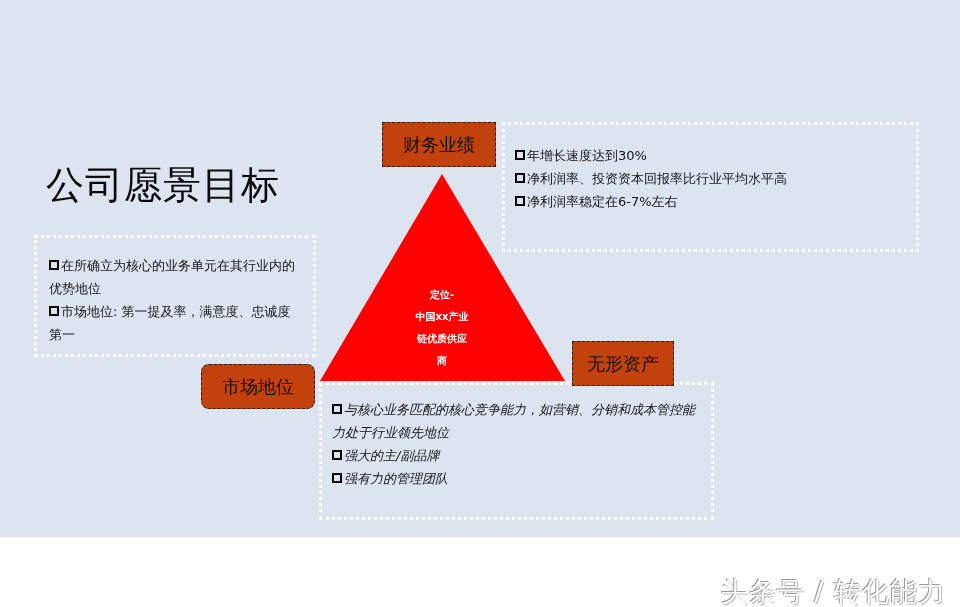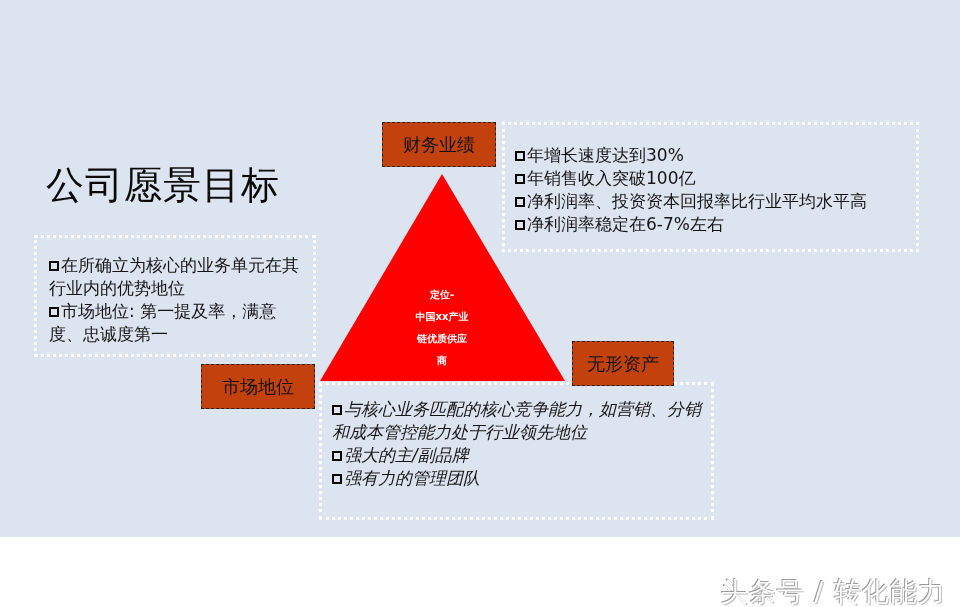--- a/index.html
+++ b/index.html
@@ -1,21 +1,21 @@
 <!DOCTYPE html>
 <html><head>
   <meta charset="utf-8">
   <style>
     html, body { margin: 0; padding: 0; }
     body { width: 960px; height: 607px; background: #ffffff; position: relative; overflow: hidden;
            font-family: "DejaVu Sans", "Liberation Sans", sans-serif; color: #111; }
     .slide { position: absolute; left: 0; top: 0; width: 960px; height: 537px; background: #dce4f0; }
     .title { position: absolute; left: 46px; top: 160px; font-size: 38px; color: #0a0a0a; letter-spacing: 1px; white-space: nowrap; }
     .dbox { position: absolute; border: 3px dotted #ffffff; box-sizing: border-box; }
-    .dbox .txt { font-size: 17px; line-height: 23px; color: #151515; }
+    .dbox .txt { font-size: 13px; line-height: 23px; color: #151515; }
     .bullet { display: inline-block; width: 10px; height: 10px; border: 2.5px solid #000; box-sizing: border-box; margin-right: 2px; vertical-align: 0px; }
     .label { position: absolute; background: #c2410c; border: 1px dashed #222; box-sizing: border-box;
              font-size: 18px; display: flex; align-items: center; justify-content: center; color: #111; }
     .tri { position: absolute; left: 320px; top: 174px; }
     .tri-text { position: absolute; left: 380px; top: 284px; width: 124px; text-align: center; color: #fff;
                 font-weight: bold; font-size: 10px; line-height: 22px; }
     .watermark { position: absolute; right: 14px; top: 574px; font-size: 27px; color: #ffffff;
                  text-shadow: -1px -1px 0 #9a9a9a, 1px 1px 0 #bdbdbd; letter-spacing: 1px; white-space: nowrap; }
   </style>
 </head>
@@ -24,21 +24,20 @@
 <div class="slide">
   <div class="title">公司愿景目标</div>
 
   <div class="dbox" style="left:34px; top:235px; width:282px; height:122px; padding:16px 10px 0 12px;">
     <div class="txt"><span class="bullet"></span><span>在所确立为核心的业务单元在其行业内的优势地位</span></div>
     <div class="txt"><span class="bullet"></span><span>市场地位: 第一提及率，满意度、忠诚度第一</span></div>
   </div>
 
   <div class="dbox" style="left:502px; top:122px; width:417px; height:130px; padding:19px 8px 0 10px;">
     <div class="txt"><span class="bullet"></span><span>年增长速度达到30%</span></div>
-    <div class="txt"><span class="bullet"></span><span>年销售收入突破100亿</span></div>
     <div class="txt"><span class="bullet"></span><span>净利润率、投资资本回报率比行业平均水平高</span></div>
     <div class="txt"><span class="bullet"></span><span>净利润率稳定在6-7%左右</span></div>
   </div>
 
   <div class="dbox" style="left:319px; top:382px; width:395px; height:138px; padding:13px 10px 0 10px;font-style:italic;">
     <div class="txt"><span class="bullet"></span><span>与核心业务匹配的核心竞争能力，如营销、分销和成本管控能力处于行业领先地位</span></div>
     <div class="txt"><span class="bullet"></span><span>强大的主/副品牌</span></div>
     <div class="txt"><span class="bullet"></span><span>强有力的管理团队</span></div>
   </div>
 
@@ -46,17 +45,17 @@
     <polygon points="122,0 0,207 245,207" fill="#ff0000"></polygon>
   </svg>
   <div class="tri-text">
     <div>定位-</div>
     <div>中国xx产业</div>
     <div>链优质供应</div>
     <div>商</div>
   </div>
 
   <div class="label" style="left:382px; top:122px; width:114px; height:45px;">财务业绩</div>
-  <div class="label" style="left:201px; top:364px; width:114px; height:45px;">市场地位</div>
+  <div class="label" style="left:201px; top:364px; width:114px; height:45px;border-radius:8px;">市场地位</div>
   <div class="label" style="left:572px; top:341px; width:102px; height:45px;">无形资产</div>
 </div>
 
 <div class="watermark">头条号 / 转化能力</div>
 
 </body></html>

